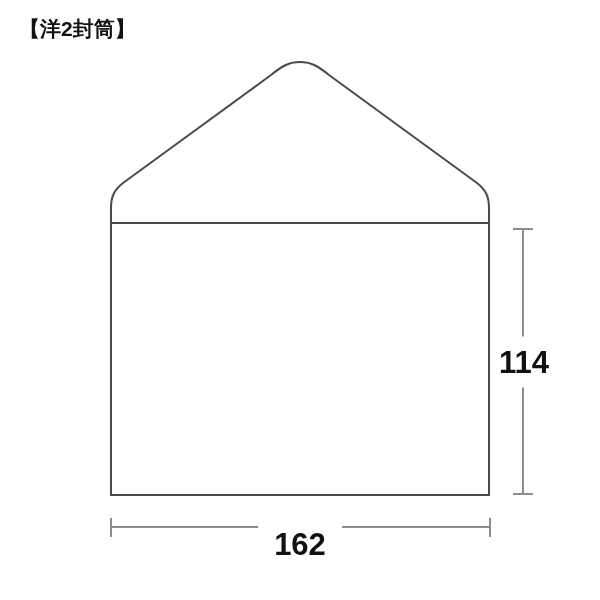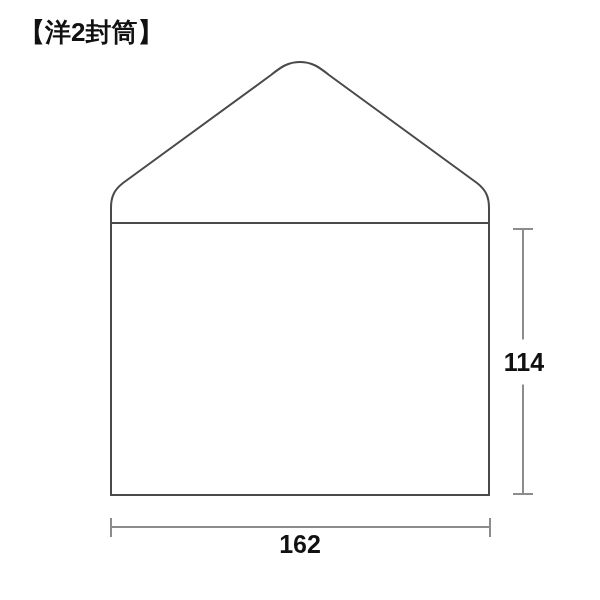--- a/index.html
+++ b/index.html
@@ -17,35 +17,35 @@
   .stage {
     position: absolute;
     left: 0; top: 0;
     width: 600px;
     height: 600px;
   }
   .diagram-title {
     position: absolute;
     left: 19px;
     top: 15px;
-    font-size: 26px;
+    font-size: 21px;
     font-weight: bold;
     color: #111111;
     white-space: nowrap;
   }
   svg.diagram {
     position: absolute;
     left: 0; top: 0;
   }
   .dim-label {
     position: absolute;
     background: #ffffff;
     color: #111111;
     font-weight: bold;
-    font-size: 25px;
+    font-size: 31px;
     line-height: 1;
     text-align: center;
     transform: translate(-50%, -50%);
   }
   .dim-label.height {
     left: 524px;
     top: 362px;
     padding: 10px 3px;
   }
   .dim-label.width {

